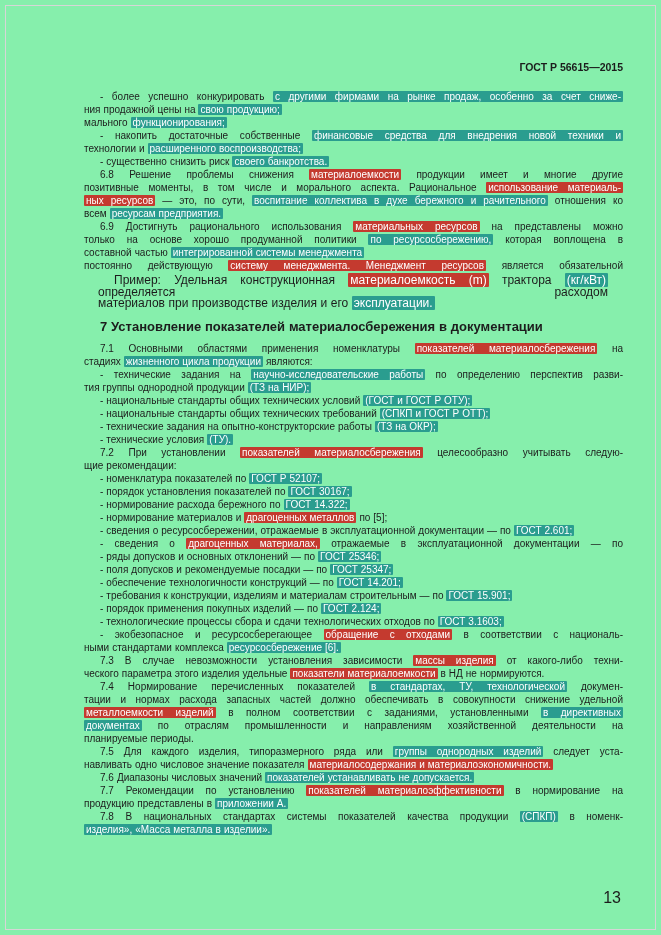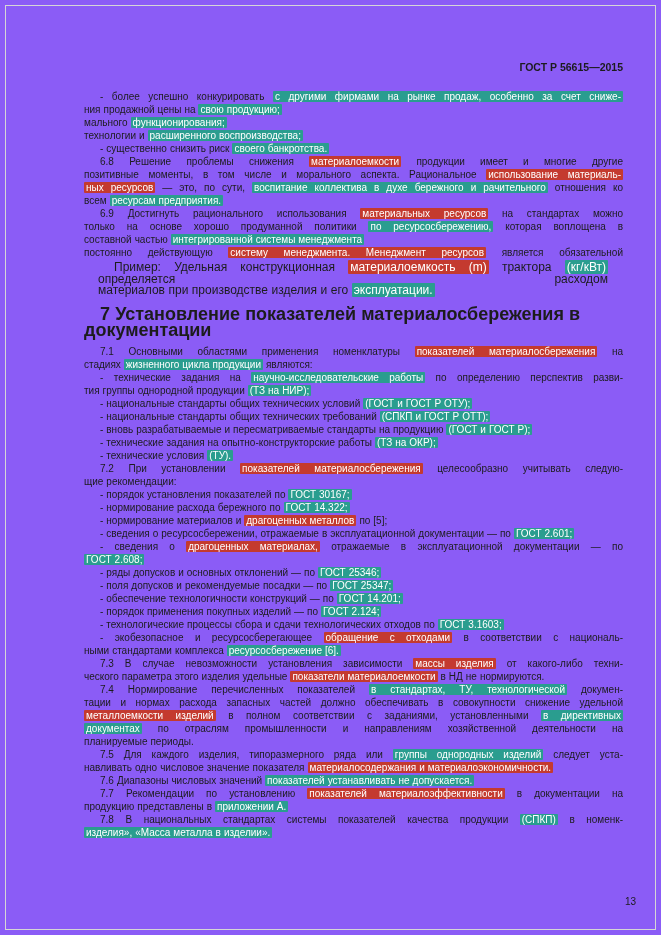--- a/index.html
+++ b/index.html
@@ -4,108 +4,109 @@
 <style>
   html, body { margin: 0; padding: 0; }
   body {
     width: 661px; height: 935px;
     background: #ffffff;
     font-family: "Liberation Sans", sans-serif;
     color: #1c1c1c;
     position: relative;
     overflow: hidden;
   }
-  .sheet { position: absolute; inset: 0; background: #8b5cf6; }
+  .sheet { position: absolute; inset: 0; background: #86efac; }
   .frame { position: absolute; inset: 5px; border: 1px solid #d6d6d6; pointer-events: none; }
   .header {
     position: absolute; top: 61px; left: 84px; right: 38px;
     text-align: right; font-weight: bold; font-size: 10.5px;
   }
   .doc {
     position: absolute; top: 90px; left: 84px; width: 539px;
   }
   .line {
     font-size: 10px; line-height: 13px;
     text-align: justify; text-align-last: justify;
     word-spacing: 0.2px;
   }
   .line.last { text-align-last: left; }
   .line.indent { text-indent: 16px; }
   .line.example { font-size: 12px; line-height: 11.5px; margin-left: 14px; width: 510px; }
   .line.example.indent { margin-top: 3px; }
   .line.example.last { margin-bottom: 6px; }
   .line.heading {
-    font-size: 18px; font-weight: bold; line-height: 16px;
+    font-size: 13px; font-weight: bold; line-height: 16px;
     margin: 9px 0 7px 0;
     text-align: left; text-align-last: left;
   }
   .hl { color: #ffffff; padding: 0 2px; border-radius: 1px; }
   .hl.t { background: var(--teal, #2a9d8f); }
   .hl.r { background: var(--red, #c43a2f); }
   .pageno {
-    position: absolute; right: 25px; bottom: 28px;
-    font-size: 10px; color: #1c1c1c;
+    position: absolute; right: 40px; bottom: 28px;
+    font-size: 16px; color: #1c1c1c;
   }
 </style>
 </head>
 <body>
 
 <div class="sheet">
   <div class="frame"></div>
   <div class="header">ГОСТ Р 56615—2015</div>
   <div class="doc">
       <div class="line body indent"><span>- более успешно конкурировать </span><span class="hl t">с другими фирмами на рынке продаж, особенно за счет сниже-</span></div>
       <div class="line body last"><span>ния продажной цены на </span><span class="hl t">свою продукцию;</span></div>
       <div class="line body last"><span>мального </span><span class="hl t">функционирования;</span></div>
+      <div class="line body indent"><span>- накопить достаточные собственные </span><span class="hl t">финансовые средства для внедрения новой техники и</span></div>
       <div class="line body last"><span>технологии и </span><span class="hl t">расширенного воспроизводства;</span></div>
       <div class="line body indent last"><span>- существенно снизить риск </span><span class="hl t">своего банкротства.</span></div>
       <div class="line body indent"><span>6.8 Решение проблемы снижения </span><span class="hl r">материалоемкости</span><span> продукции имеет и многие другие</span></div>
       <div class="line body"><span>позитивные моменты, в том числе и морального аспекта. Рациональное </span><span class="hl r">использование материаль-</span></div>
       <div class="line body"><span class="hl r">ных ресурсов</span><span> — это, по сути, </span><span class="hl t">воспитание коллектива в духе бережного и рачительного</span><span> отношения ко</span></div>
       <div class="line body last"><span>всем </span><span class="hl t">ресурсам предприятия.</span></div>
-      <div class="line body indent"><span>6.9 Достигнуть рационального использования </span><span class="hl r">материальных ресурсов</span><span> на стандартах можно</span></div>
+      <div class="line body indent"><span>6.9 Достигнуть рационального использования </span><span class="hl r">материальных ресурсов</span><span> на представлены можно</span></div>
       <div class="line body"><span>только на основе хорошо продуманной политики </span><span class="hl t">по ресурсосбережению,</span><span> которая воплощена в</span></div>
       <div class="line body last"><span>составной частью </span><span class="hl t">интегрированной системы менеджмента</span></div>
       <div class="line body"><span>постоянно действующую </span><span class="hl r">систему менеджмента. Менеджмент ресурсов</span><span> является обязательной</span></div>
       <div class="line example indent"><span>Пример: Удельная конструкционная </span><span class="hl r">материалоемкость (m)</span><span> трактора </span><span class="hl t">(кг/кВт)</span><span> определяется расходом</span></div>
       <div class="line example last"><span>материалов при производстве изделия и его </span><span class="hl t">эксплуатации.</span></div>
       <div class="line heading indent last"><span>7 Установление показателей материалосбережения в документации</span></div>
       <div class="line body indent"><span>7.1 Основными областями применения номенклатуры </span><span class="hl r">показателей материалосбережения</span><span> на</span></div>
       <div class="line body last"><span>стадиях </span><span class="hl t">жизненного цикла продукции</span><span> являются:</span></div>
       <div class="line body indent"><span>- технические задания на </span><span class="hl t">научно-исследовательские работы</span><span> по определению перспектив разви-</span></div>
       <div class="line body last"><span>тия группы однородной продукции </span><span class="hl t">(ТЗ на НИР);</span></div>
       <div class="line body indent last"><span>- национальные стандарты общих технических условий </span><span class="hl t">(ГОСТ и ГОСТ Р ОТУ);</span></div>
       <div class="line body indent last"><span>- национальные стандарты общих технических требований </span><span class="hl t">(СПКП и ГОСТ Р ОТТ);</span></div>
-      <div class="line body indent last"><span>- вновь разрабатываемые и пересматриваемые стандарты на продукцию </span><span class="hl t">(ГОСТ и ГОСТ Р);</span></div>
       <div class="line body indent last"><span>- технические задания на опытно-конструкторские работы </span><span class="hl t">(ТЗ на ОКР);</span></div>
       <div class="line body indent last"><span>- технические условия </span><span class="hl t">(ТУ).</span></div>
       <div class="line body indent"><span>7.2 При установлении </span><span class="hl r">показателей материалосбережения</span><span> целесообразно учитывать следую-</span></div>
       <div class="line body last"><span>щие рекомендации:</span></div>
+      <div class="line body indent last"><span>- номенклатура показателей по </span><span class="hl t">ГОСТ Р 52107;</span></div>
       <div class="line body indent last"><span>- порядок установления показателей по </span><span class="hl t">ГОСТ 30167;</span></div>
       <div class="line body indent last"><span>- нормирование расхода бережного по </span><span class="hl t">ГОСТ 14.322;</span></div>
       <div class="line body indent last"><span>- нормирование материалов и </span><span class="hl r">драгоценных металлов</span><span> по [5];</span></div>
       <div class="line body indent last"><span>- сведения о ресурсосбережении, отражаемые в эксплуатационной документации — по </span><span class="hl t">ГОСТ 2.601;</span></div>
       <div class="line body indent"><span>- сведения о </span><span class="hl r">драгоценных материалах,</span><span> отражаемые в эксплуатационной документации — по</span></div>
-      <div class="line body last"><span class="hl t">ГОСТ 2.608;</span></div>
       <div class="line body indent last"><span>- ряды допусков и основных отклонений — по </span><span class="hl t">ГОСТ 25346;</span></div>
       <div class="line body indent last"><span>- поля допусков и рекомендуемые посадки — по </span><span class="hl t">ГОСТ 25347;</span></div>
       <div class="line body indent last"><span>- обеспечение технологичности конструкций — по </span><span class="hl t">ГОСТ 14.201;</span></div>
+      <div class="line body indent last"><span>- требования к конструкции, изделиям и материалам строительным — по </span><span class="hl t">ГОСТ 15.901;</span></div>
       <div class="line body indent last"><span>- порядок применения покупных изделий — по </span><span class="hl t">ГОСТ 2.124;</span></div>
       <div class="line body indent last"><span>- технологические процессы сбора и сдачи технологических отходов по </span><span class="hl t">ГОСТ 3.1603;</span></div>
       <div class="line body indent"><span>- экобезопасное и ресурсосберегающее </span><span class="hl r">обращение с отходами</span><span> в соответствии с националь-</span></div>
       <div class="line body last"><span>ными стандартами комплекса </span><span class="hl t">ресурсосбережение [6].</span></div>
       <div class="line body indent"><span>7.3 В случае невозможности установления зависимости </span><span class="hl r">массы изделия</span><span> от какого-либо техни-</span></div>
       <div class="line body last"><span>ческого параметра этого изделия удельные </span><span class="hl r">показатели материалоемкости</span><span> в НД не нормируются.</span></div>
       <div class="line body indent"><span>7.4 Нормирование перечисленных показателей </span><span class="hl t">в стандартах, ТУ, технологической</span><span> докумен-</span></div>
       <div class="line body"><span>тации и нормах расхода запасных частей должно обеспечивать в совокупности снижение удельной</span></div>
       <div class="line body"><span class="hl r">металлоемкости изделий</span><span> в полном соответствии с заданиями, установленными </span><span class="hl t">в директивных</span></div>
       <div class="line body"><span class="hl t">документах</span><span> по отраслям промышленности и направлениям хозяйственной деятельности на</span></div>
       <div class="line body last"><span>планируемые периоды.</span></div>
       <div class="line body indent"><span>7.5 Для каждого изделия, типоразмерного ряда или </span><span class="hl t">группы однородных изделий</span><span> следует уста-</span></div>
       <div class="line body last"><span>навливать одно числовое значение показателя </span><span class="hl r">материалосодержания и материалоэкономичности.</span></div>
       <div class="line body indent last"><span>7.6 Диапазоны числовых значений </span><span class="hl t">показателей устанавливать не допускается.</span></div>
-      <div class="line body indent"><span>7.7 Рекомендации по установлению </span><span class="hl r">показателей материалоэффективности</span><span> в документации на</span></div>
+      <div class="line body indent"><span>7.7 Рекомендации по установлению </span><span class="hl r">показателей материалоэффективности</span><span> в нормирование на</span></div>
       <div class="line body last"><span>продукцию представлены в </span><span class="hl t">приложении А.</span></div>
       <div class="line body indent"><span>7.8 В национальных стандартах системы показателей качества продукции </span><span class="hl t">(СПКП)</span><span> в номенк-</span></div>
       <div class="line body last"><span class="hl t">изделия», «Масса металла в изделии».</span></div>
     </div>
   <div class="pageno">13</div>
 </div>
 
 </body></html>

